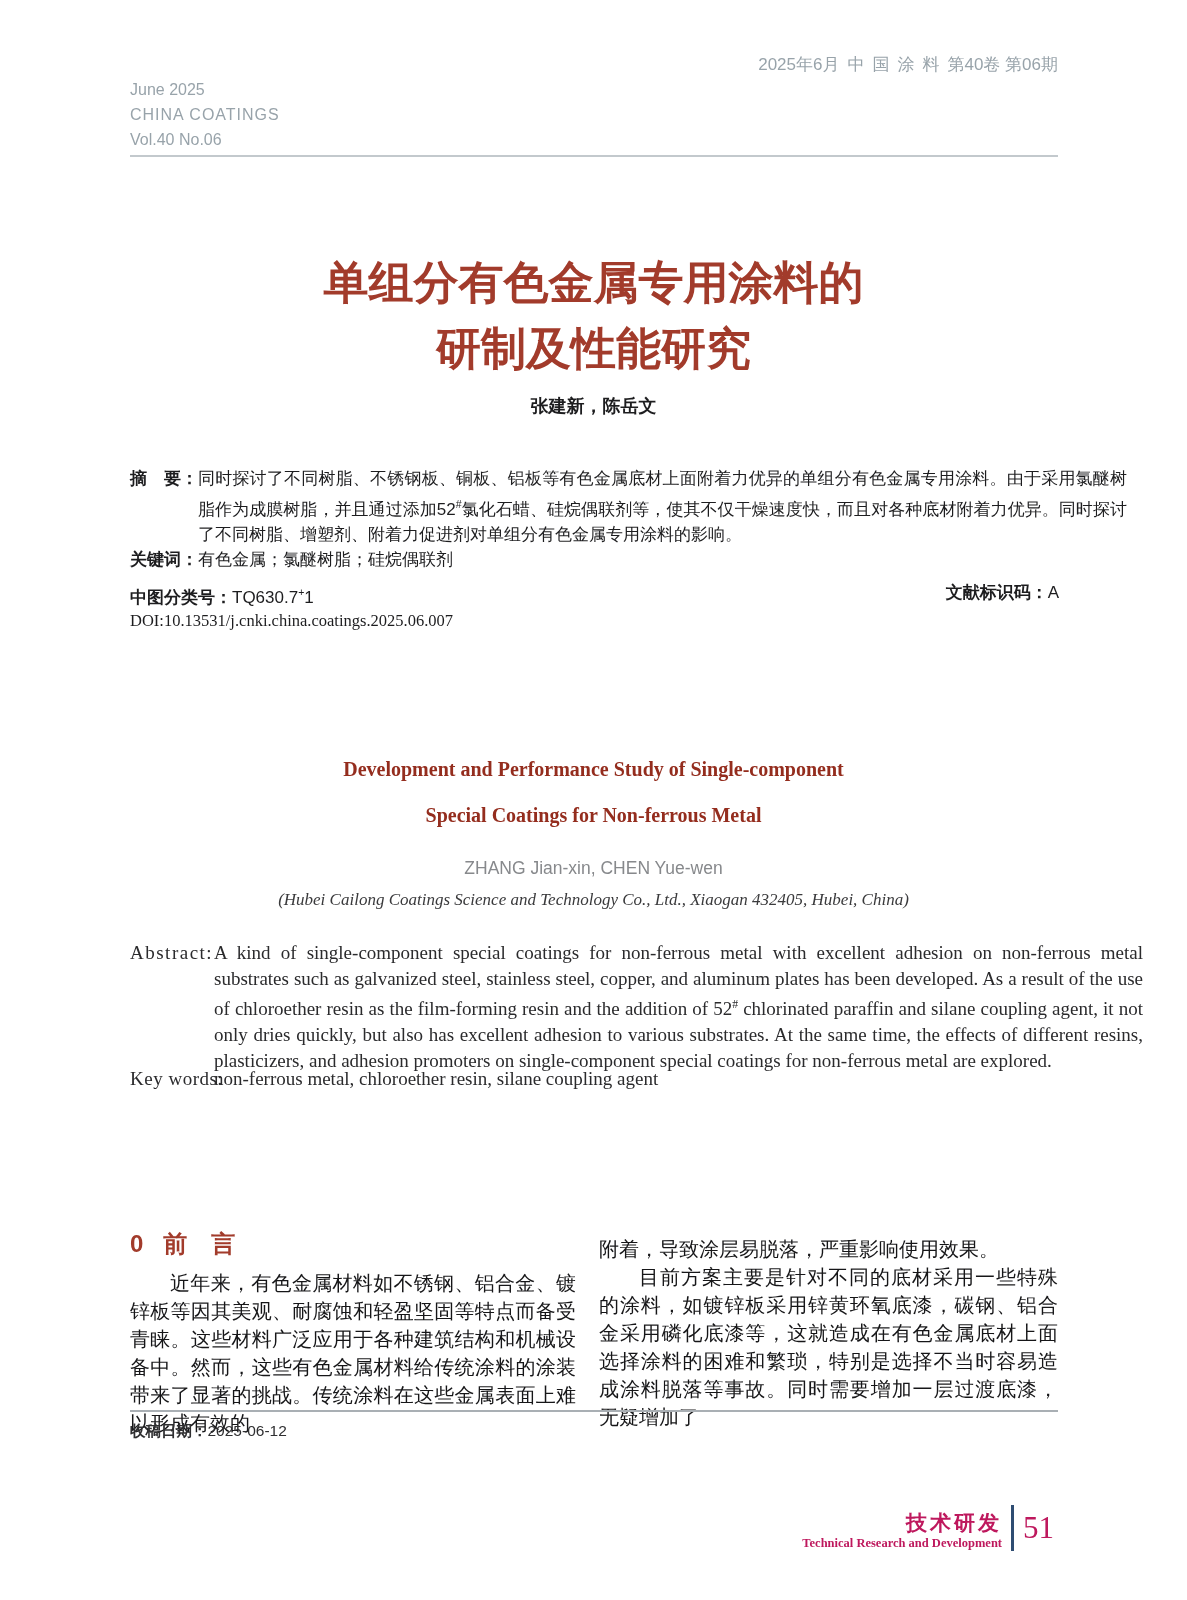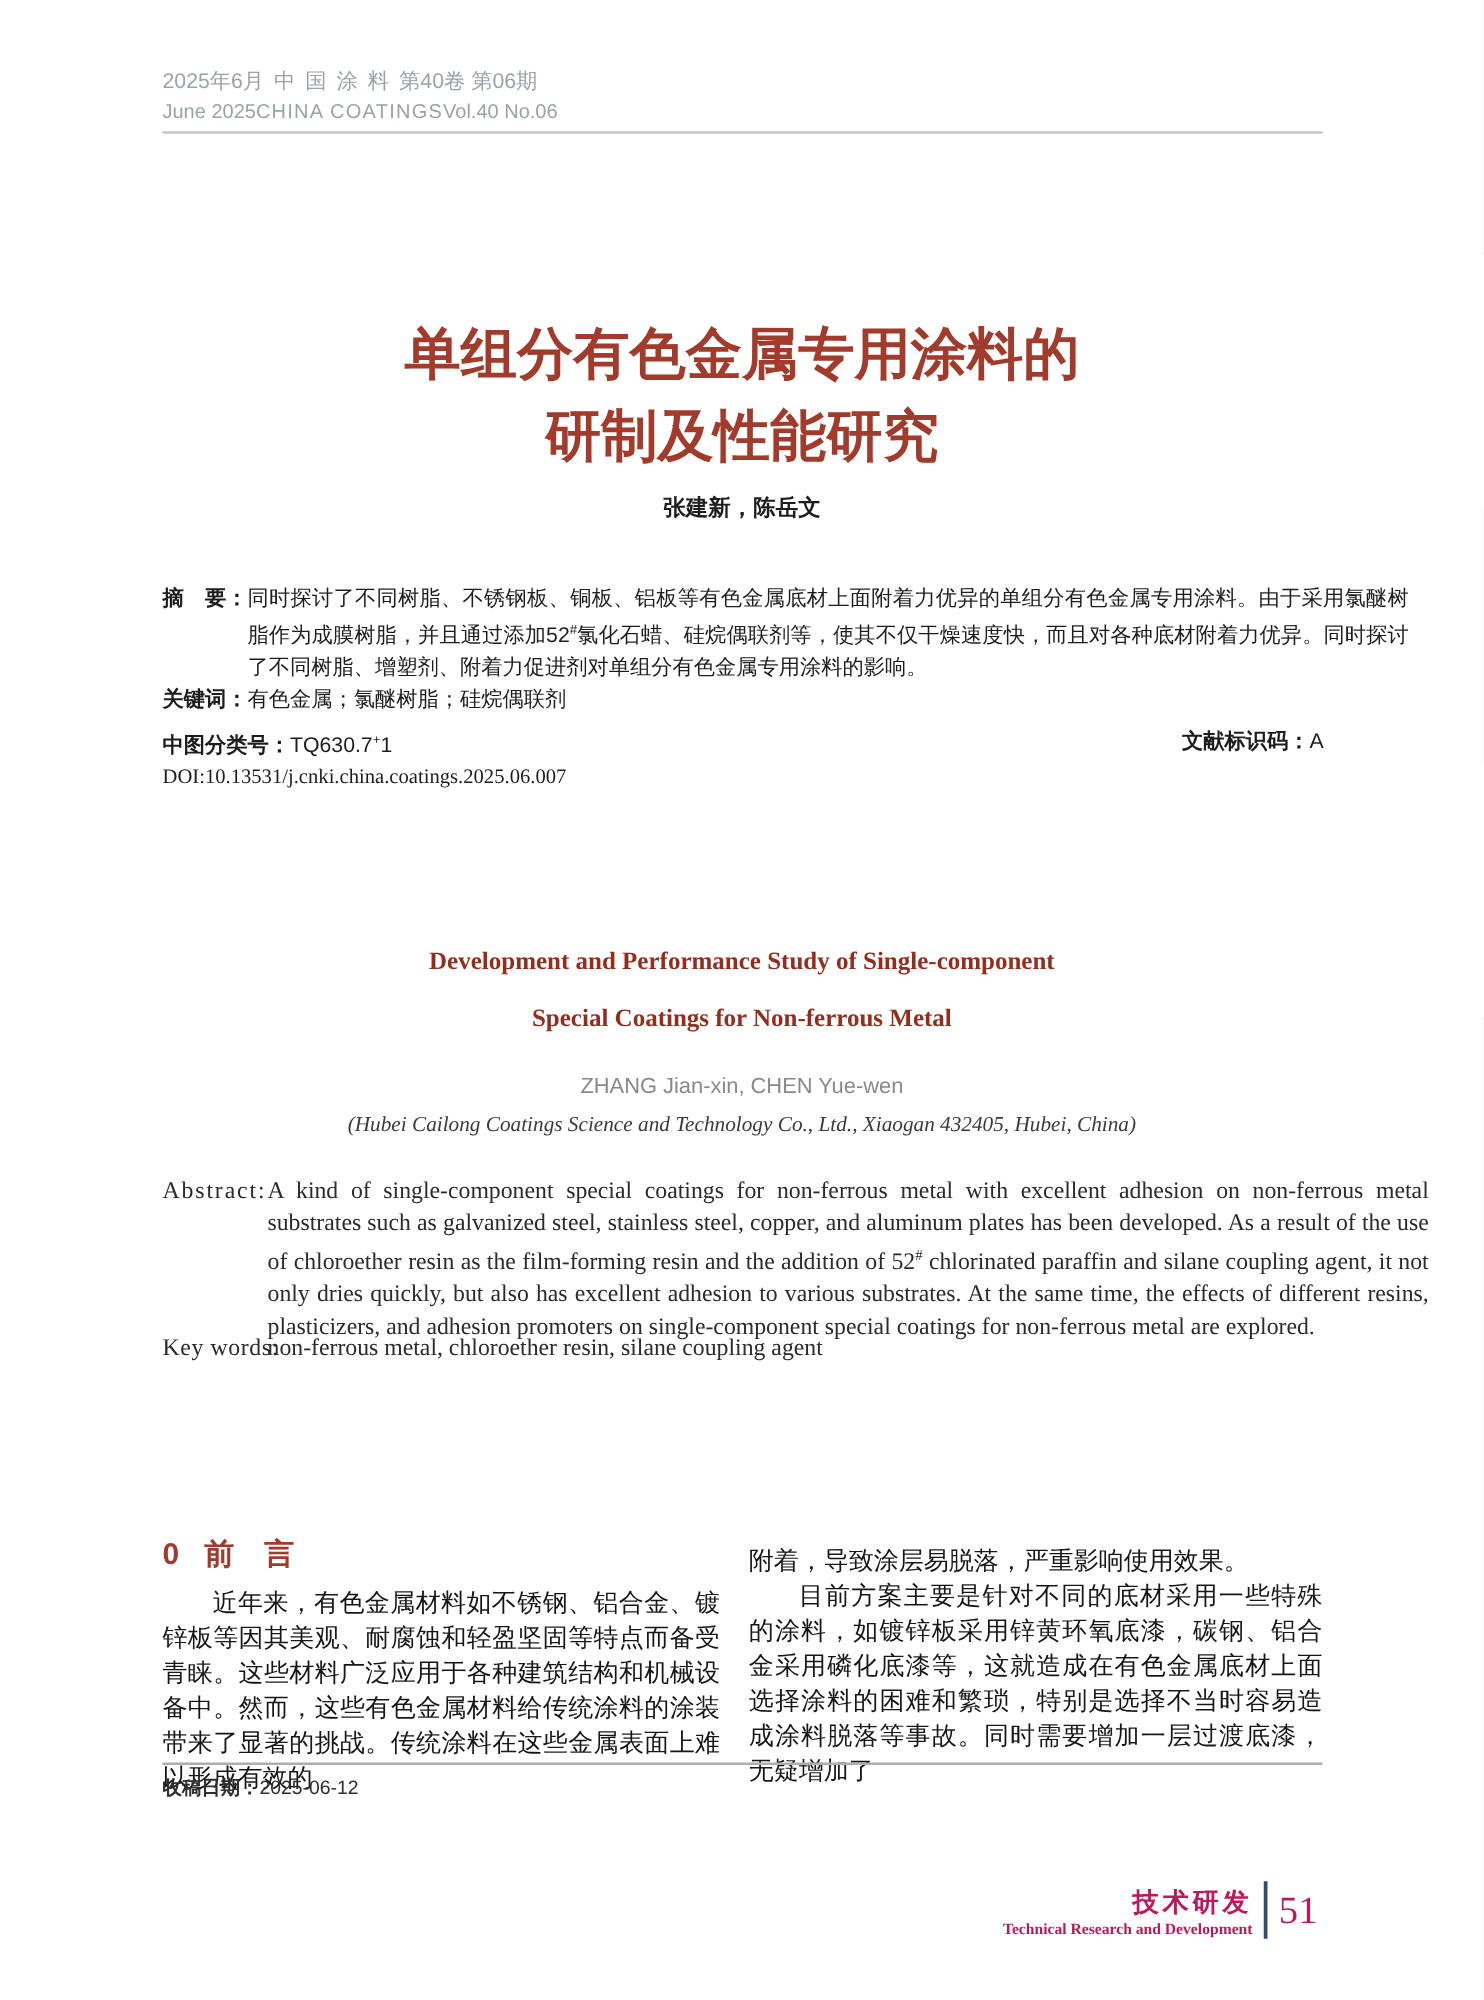--- a/index.html
+++ b/index.html
@@ -6,23 +6,23 @@
   .page{
     position:relative; width:1187px; height:1600px; margin:0 auto;
     background:#ffffff; overflow:hidden;
     font-family:"Liberation Sans", sans-serif; color:#1d1d1f;
   }
   
   .journal-header{
     position:absolute; left:130px; right:129px; top:52px;
     border-bottom:2px solid #c3c9cd; padding-bottom:3px; color:#98a3aa;
   }
-  .header-row{display:flex; justify-content:flex-start; align-items:baseline; line-height:25px;}
+  .header-row{display:flex; justify-content:flex-end; align-items:baseline; line-height:25px;}
   .h-cn{font-size:17px;}
-  .h-en{font-size:16px;}
+  .h-en{font-size:16px;flex-direction:column;}
   .h-center-cn{letter-spacing:8px; text-indent:8px;}
   .h-center-en{letter-spacing:1px;}
   
   .cn-title{
     position:absolute; left:0; width:100%; top:250px; text-align:center;
     color:#a23b2b; font-weight:bold; font-size:45px; line-height:66px;
   }
   .authors-cn{position:absolute; left:0; width:100%; top:394px; text-align:center; font-size:18px; font-weight:bold;}
   .affil-cn{position:absolute; left:0; width:100%; top:426px; text-align:center; font-size:16px;}
   

